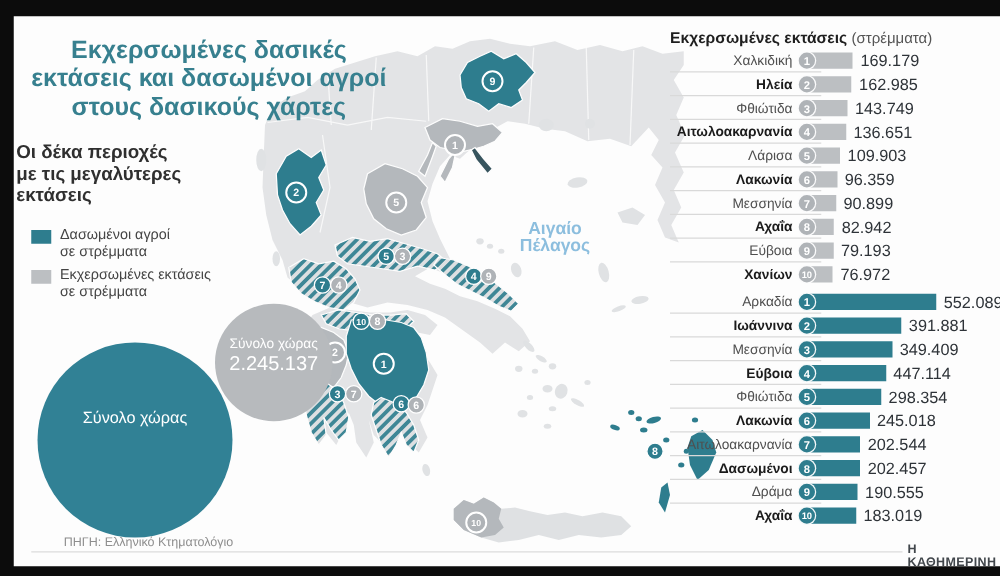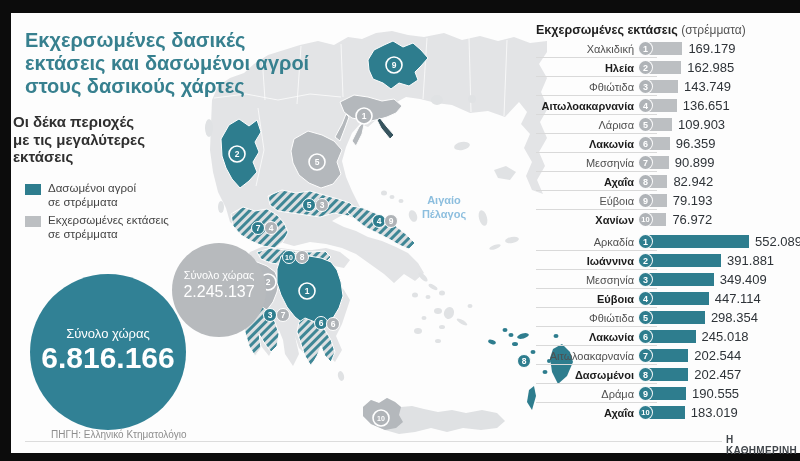--- a/index.html
+++ b/index.html
@@ -25,21 +25,21 @@
   .circle-gray .cval{font-size:16px;line-height:19px;}
   .circle-teal{left:30px;top:274px;width:156px;height:156px;}
   .circle-teal .clab{padding-top:52px;font-size:13px;line-height:15px;}
   .circle-teal .cval{font-size:30px;font-weight:bold;line-height:33px;}
   .source{left:27px;top:429px;font-size:10px;color:#8e8e8e;z-index:7;margin-left:24px;}
   .footrule{left:25px;top:441px;width:697px;height:1px;background:#dcdcdc;z-index:7;}
   .brand{left:726px;top:434px;font-size:10px;font-weight:bold;color:#41464b;z-index:7;letter-spacing:.3px;}
 
   
   svg.map{position:absolute;left:0;top:0;z-index:2;}
-  .sea-label{left:413px;top:193px;width:62px;text-align:center;font-size:11px;font-weight:bold;
+  .sea-label{left:413px;top:175px;width:62px;text-align:center;font-size:14px;font-weight:bold;
              color:#8cbede;line-height:14px;z-index:3;}
 
   
   .panel{left:536px;top:22px;width:264px;z-index:8;}
   .panel-header{height:17px;line-height:17px;font-size:12.5px;white-space:nowrap;}
   .ph-bold{font-weight:bold;color:#1e1e1e;}
   .ph-unit{color:#555;font-size:12px;}
   .section2{margin-top:3px;}
   .row{display:flex;align-items:center;height:19px;position:relative;}
   .row::after{content:"";position:absolute;left:0;bottom:0;width:121px;height:1px;background:#d9d9d9;}
@@ -219,21 +219,21 @@
       <g>
         <circle cx="381" cy="418" r="8" fill="#afb3b7" stroke="#ffffff" stroke-width="1.6"></circle>
         <text x="381" y="421" text-anchor="middle" fill="#ffffff" font-weight="bold" font-size="7">10</text>
       </g>
     </g>
 </svg>
 
 <div class="abs sea-label pre" style="color: rgb(140, 190, 222);">Αιγαίο
 Πέλαγος</div>
 
-<div class="abs title pre" style="color: rgb(55, 128, 143);">Εκχερσωμένες δασικές
+<div class="abs title pre" style="color: rgb(55, 128, 143); text-align: center;">Εκχερσωμένες δασικές
 εκτάσεις και δασωμένοι αγροί
 στους δασικούς χάρτες</div>
 <div class="abs subtitle pre">Οι δέκα περιοχές
 με τις μεγαλύτερες
 εκτάσεις</div>
 
 <div class="abs legend" style="top:182px;">
   <span class="swatch" id="swatch-teal" style="background: rgb(46, 125, 142);"></span>
   <span class="lab pre">Δασωμένοι αγροί
 σε στρέμματα</span>
@@ -243,21 +243,20 @@
   <span class="lab pre">Εκχερσωμένες εκτάσεις
 σε στρέμματα</span>
 </div>
 
 <div class="abs circle circle-gray" id="circle-gray" style="background: rgb(183, 186, 189);">
   <div class="clab">Σύνολο χώρας</div>
   <div class="cval">2.245.137</div>
 </div>
 <div class="abs circle circle-teal" id="circle-teal" style="background: rgb(49, 129, 149);">
   <div class="clab">Σύνολο χώρας</div>
-  <div class="cval">6.816.166</div>
 </div>
 
 <div class="abs panel">
   <div class="panel-header">
     <span class="ph-bold">Εκχερσωμένες εκτάσεις</span>
     <span class="ph-unit">(στρέμματα)</span>
   </div>
   <div>
   <div class="row">
     <span class="row-label">Χαλκιδική</span>

